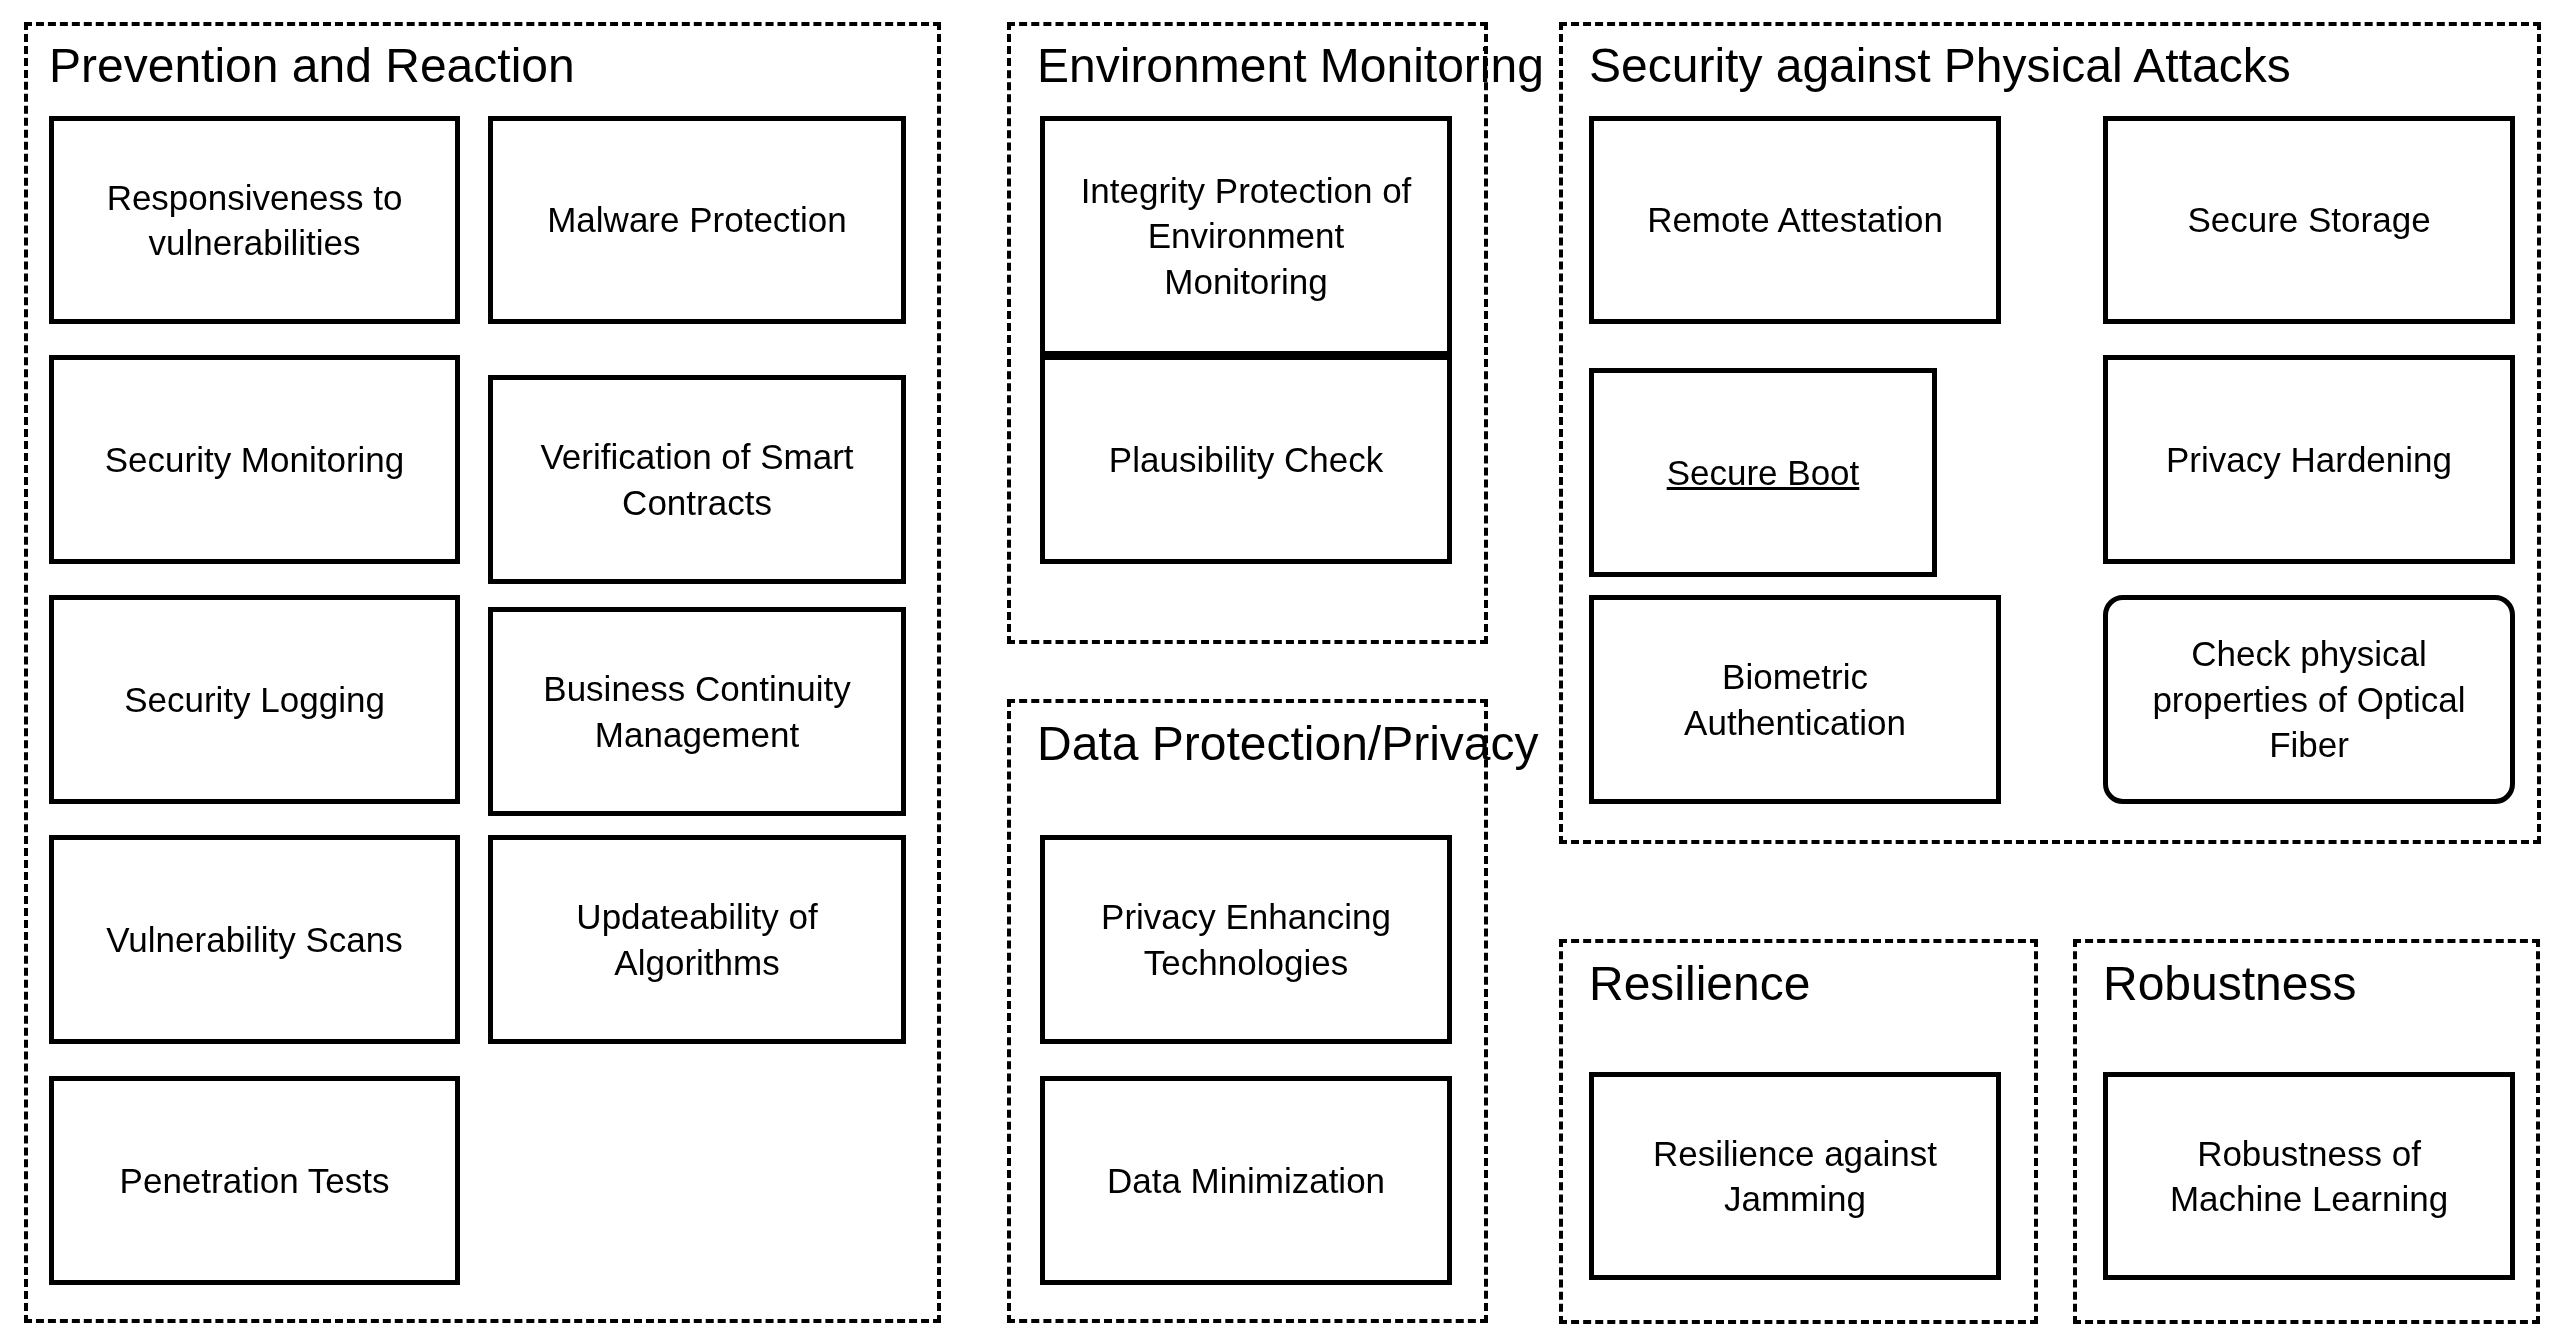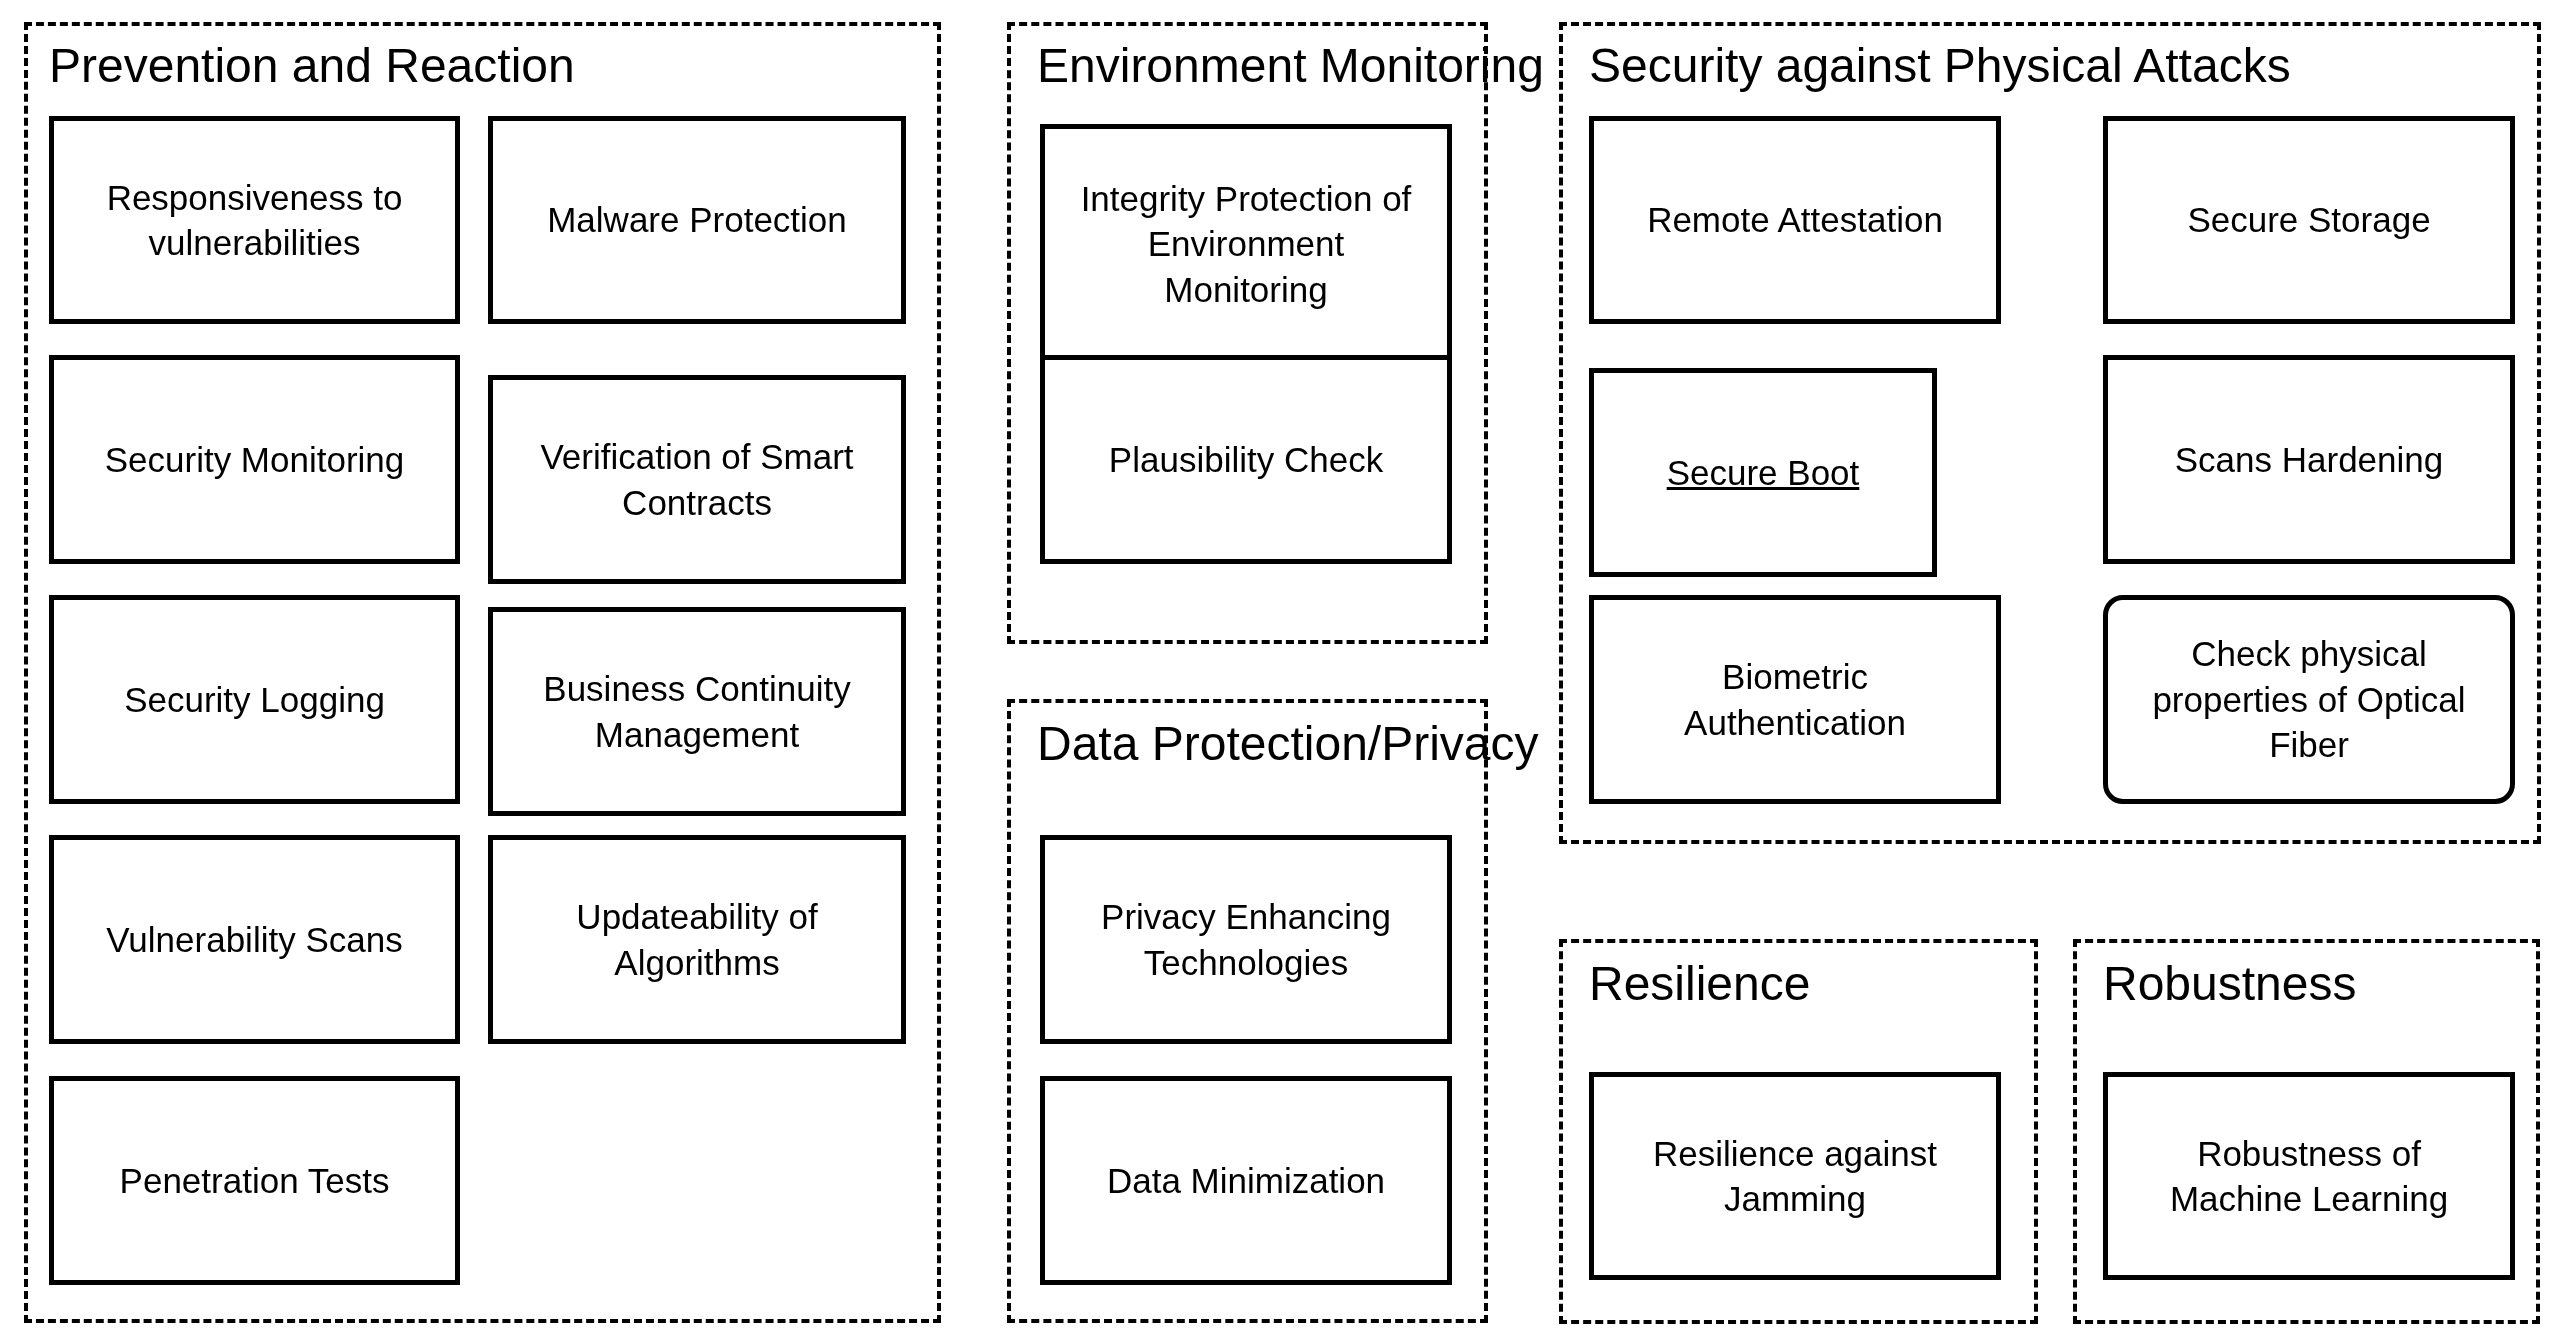--- a/index.html
+++ b/index.html
@@ -61,36 +61,36 @@
   <div class="box" style="left:488px; top:355px;  width:418px; height:209px;margin-top:20px;">Verification of Smart Contracts</div>
   <div class="box" style="left:49px;  top:595px;  width:411px; height:209px;">Security Logging</div>
   <div class="box" style="left:488px; top:595px;  width:418px; height:209px;margin-top:12px;">Business Continuity Management</div>
   <div class="box" style="left:49px;  top:835px; width:411px; height:209px;">Vulnerability Scans</div>
   <div class="box" style="left:488px; top:835px; width:418px; height:209px;">Updateability of Algorithms</div>
   <div class="box" style="left:49px;  top:1076px; width:411px; height:209px;">Penetration Tests</div>
 
   <div class="group" style="left:1007px; top:22px; width:481px; height:622px;"></div>
   <div class="group-title" style="left:1037px; top:38px;">Environment Monitoring</div>
 
-  <div class="box" style="left:1040px; top:124px; width:412px; height:240px;">Integrity Protection of Environment Monitoring</div>
+  <div class="box" style="left:1040px; top:116px; width:412px; height:240px;">Integrity Protection of Environment Monitoring</div>
   <div class="box" style="left:1040px; top:355px; width:412px; height:209px;">Plausibility Check</div>
 
   <div class="group" style="left:1007px; top:699px; width:481px; height:624px;"></div>
   <div class="group-title" style="left:1037px; top:716px;">Data Protection/Privacy</div>
 
   <div class="box" style="left:1040px; top:835px; width:412px; height:209px;">Privacy Enhancing Technologies</div>
   <div class="box" style="left:1040px; top:1076px; width:412px; height:209px;">Data Minimization</div>
 
   <div class="group" style="left:1559px; top:22px; width:982px; height:822px;"></div>
   <div class="group-title" style="left:1589px; top:38px;">Security against Physical Attacks</div>
 
   <div class="box" style="left:1589px; top:116px; width:412px; height:208px;">Remote Attestation</div>
   <div class="box" style="left:2103px; top:116px; width:412px; height:208px;">Secure Storage</div>
   <div class="box" style="left:1589px; top:368px; width:348px; height:209px;text-decoration:underline;">Secure Boot</div>
-  <div class="box" style="left:2103px; top:355px; width:412px; height:209px;">Scans Hardening</div>
+  <div class="box" style="left:2103px; top:355px; width:412px; height:209px;">Privacy Hardening</div>
   <div class="box" style="left:1589px; top:595px; width:412px; height:209px;">Biometric Authentication</div>
   <div class="box" style="left:2103px; top:595px; width:412px; height:209px;border-radius:20px;">Check physical properties of Optical Fiber</div>
 
   <div class="group" style="left:1559px; top:939px; width:479px; height:385px;"></div>
   <div class="group-title" style="left:1589px; top:956px;">Resilience</div>
 
   <div class="box" style="left:1589px; top:1072px; width:412px; height:208px;">Resilience against Jamming</div>
 
   <div class="group" style="left:2073px; top:939px; width:467px; height:385px;"></div>
   <div class="group-title" style="left:2103px; top:956px;">Robustness</div>

